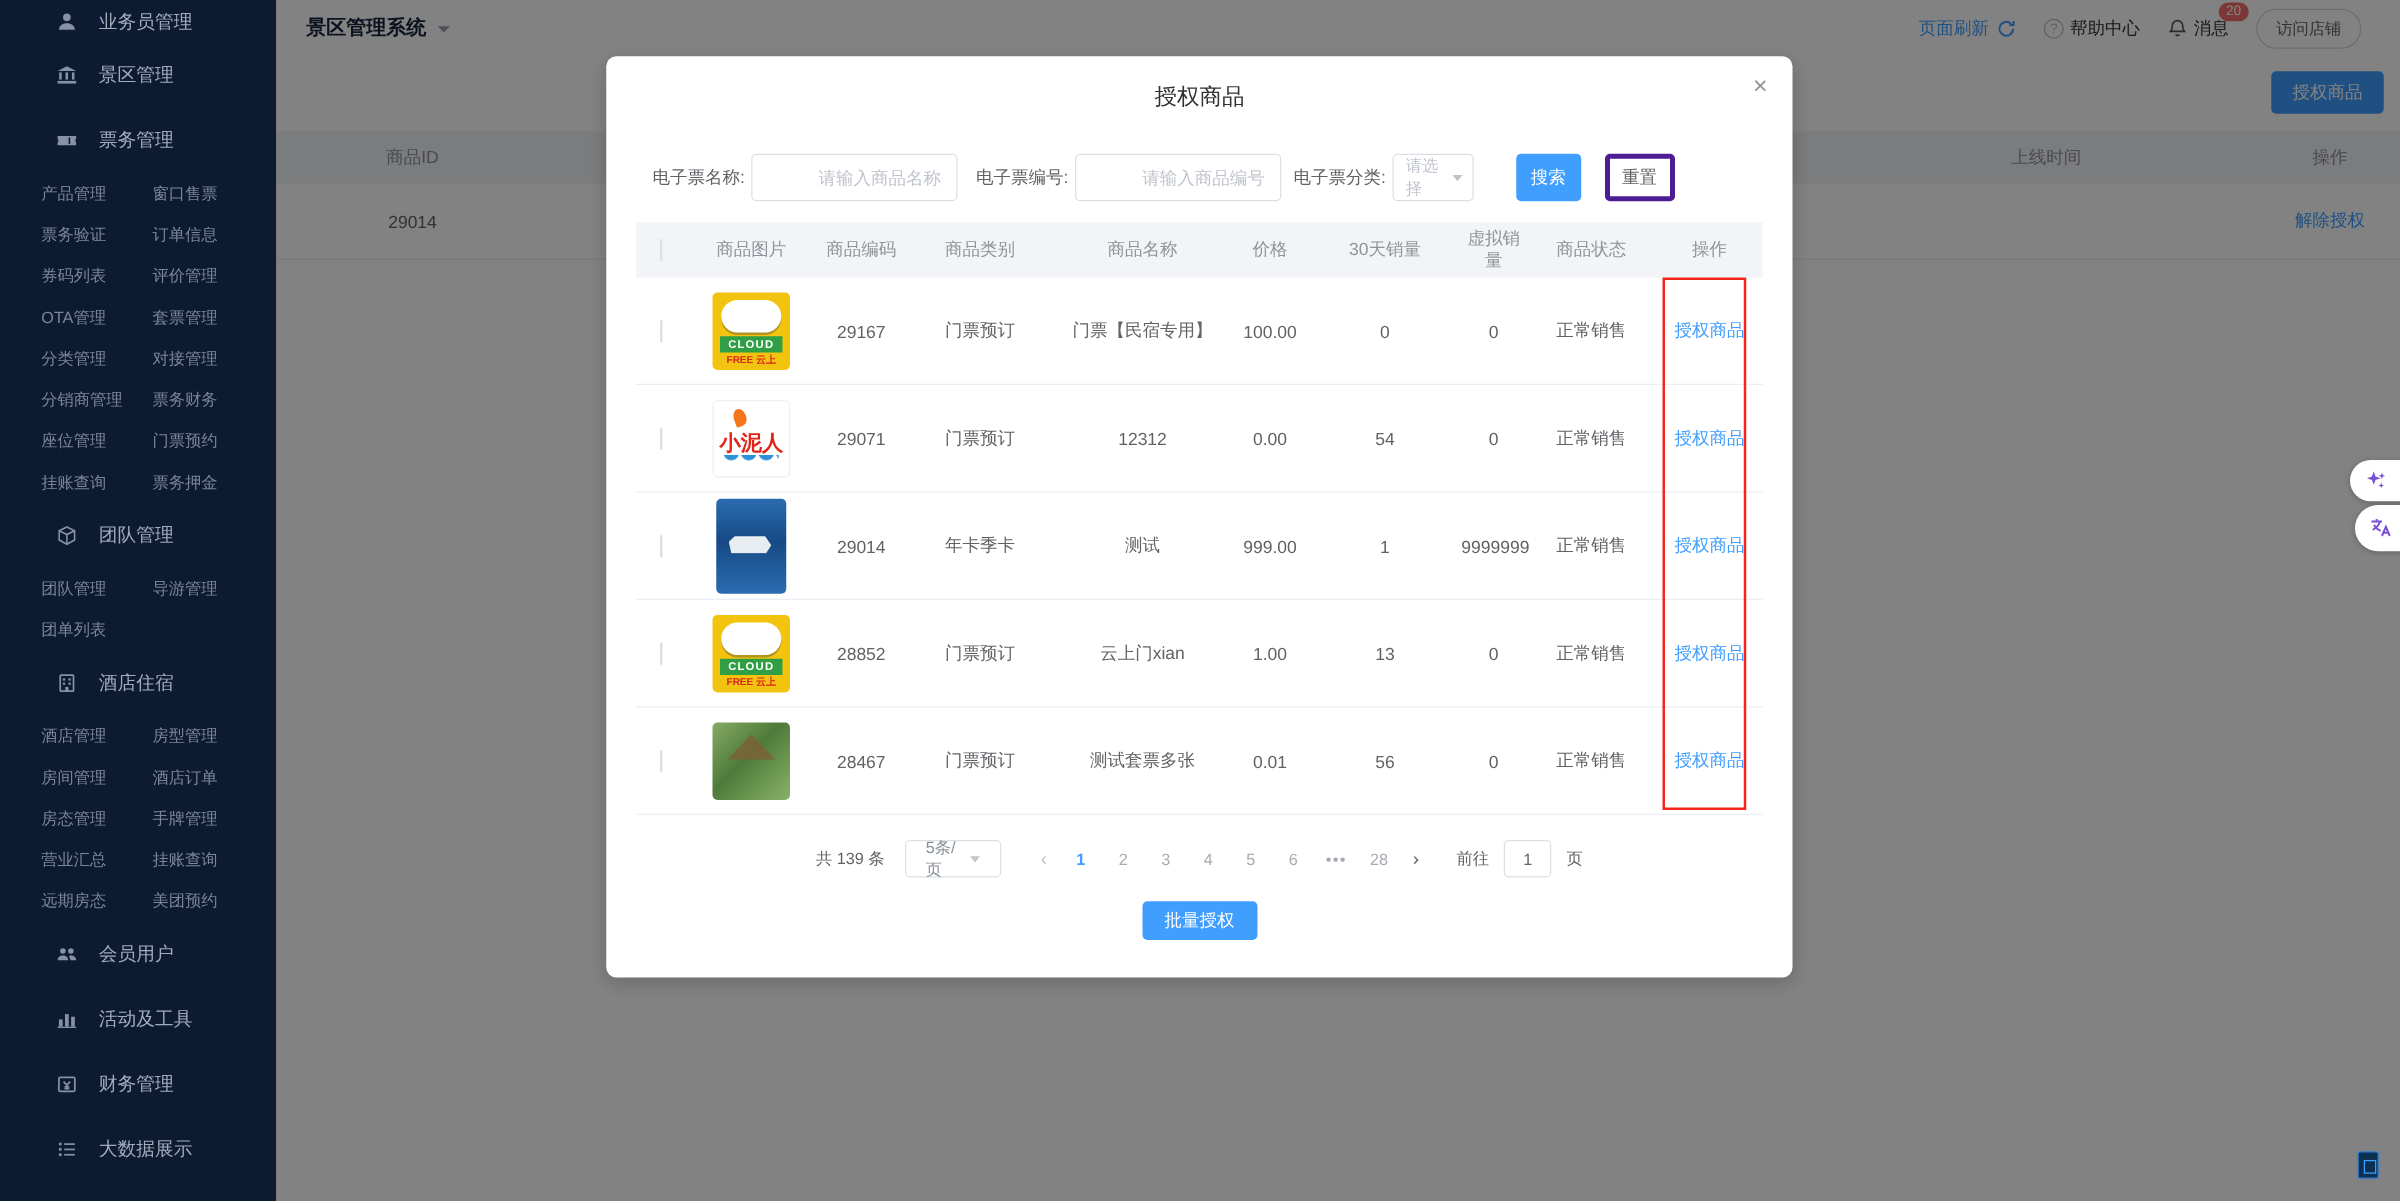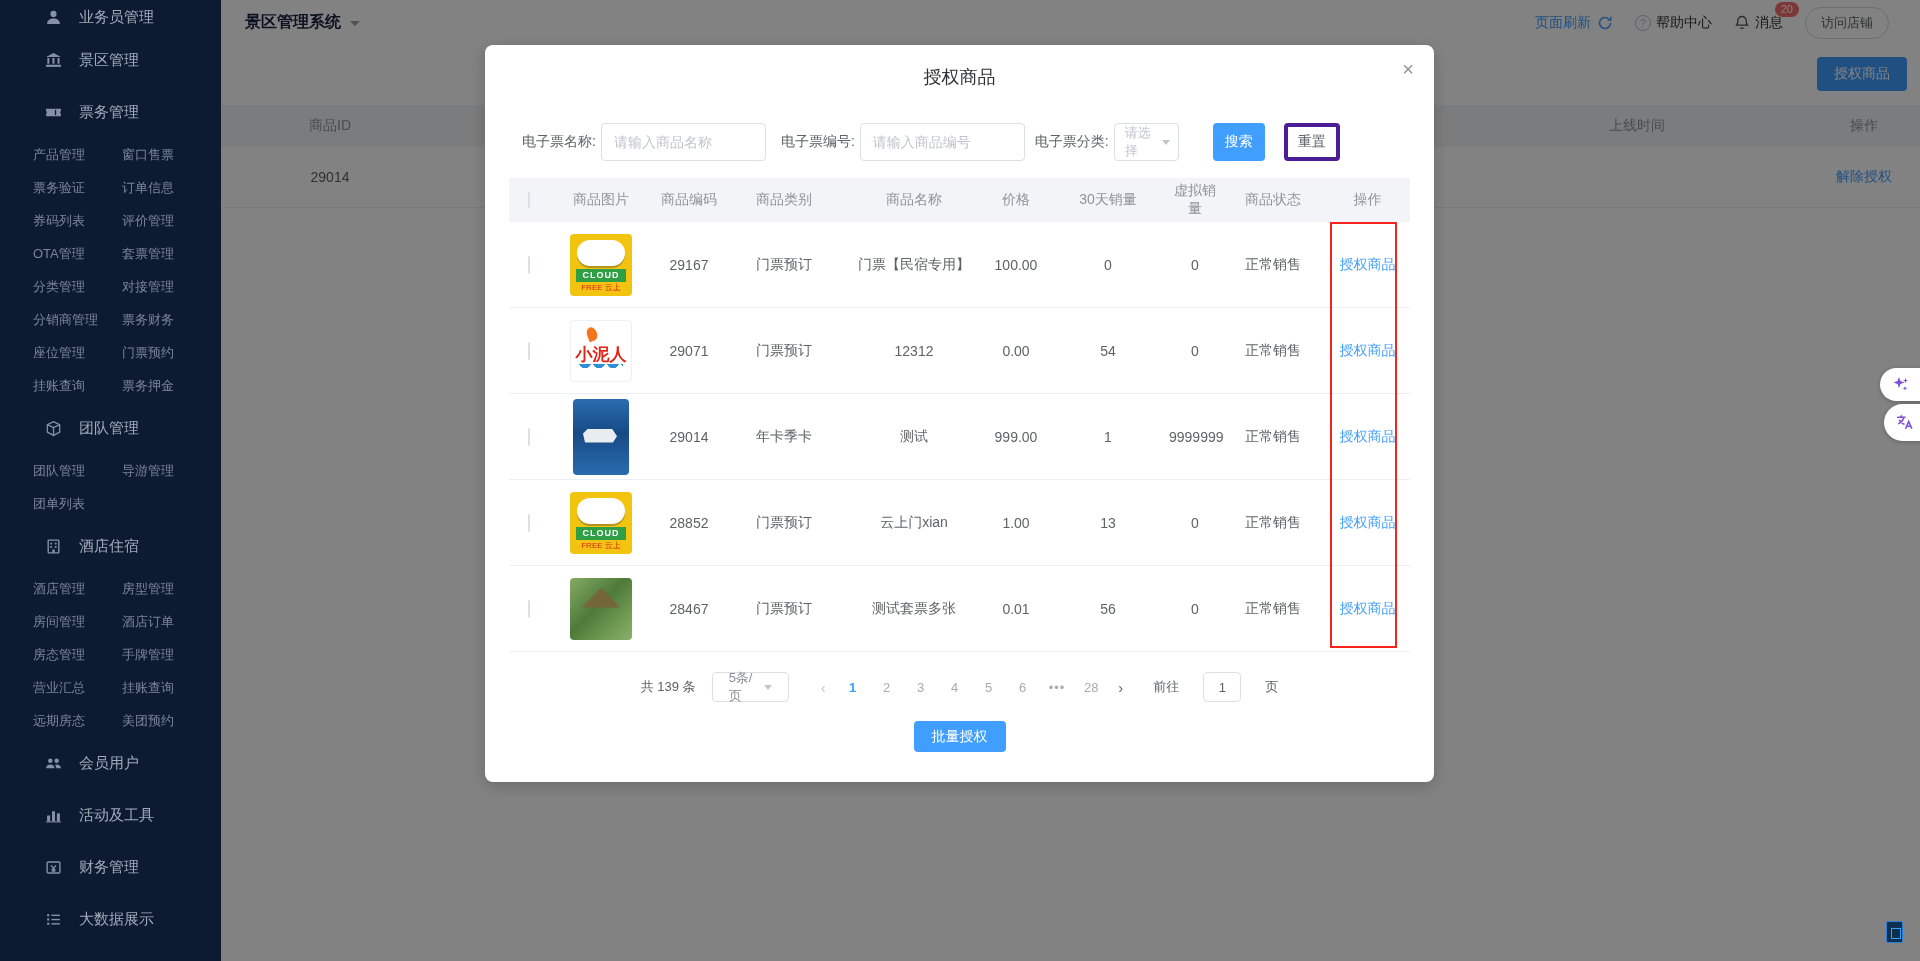--- a/index.html
+++ b/index.html
@@ -59,21 +59,21 @@
   .modal-title { position:absolute; top:20px; left:0; right:0; text-align:center;
     font-size:18px; font-weight:500; color:#303133; }
   .modal-close { position:absolute; top:14px; right:20px; font-size:20px; color:#909399;
     background:none; border:none; cursor:pointer; line-height:1; }
 
   .filters { position:absolute; top:78px; left:37px; right:24px; height:38px;
     display:flex; align-items:center; font-size:14px; color:#606266; }
   .f-label { white-space:nowrap; }
   .f-input { width:165px; height:38px; border:1px solid #dcdfe6; border-radius:4px;
     margin-left:5px; padding:0 12px; font-size:14px; color:#606266; outline:none;
-    font-family:inherit; }
+    font-family:inherit;text-align:right; }
   .f-input::placeholder { color:#c0c4cc; }
   .f-gap1 { width:15px; } .f-gap2 { width:10px; }
   .f-select { width:65px; height:38px; border:1px solid #dcdfe6; border-radius:4px;
     margin-left:5px; display:flex; align-items:center; padding:0 8px 0 10px; color:#c0c4cc;
     font-size:13px; cursor:pointer; justify-content:space-between; }
   .sel-caret { width:0; height:0; border-left:4px solid transparent; border-right:4px solid transparent;
     border-top:5px solid #c0c4cc; }
   .btn-search { width:52px; height:38px; margin-left:34px; background:#409eff; color:#fff;
     border:none; border-radius:4px; font-size:14px; cursor:pointer; }
   .btn-reset { width:56px; height:38px; margin-left:19px; background:#fff; color:#606266;
@@ -95,21 +95,21 @@
 
   
   .thumb { width:62px; height:62px; border-radius:4px; margin:0 auto; position:relative; overflow:hidden; }
   .th-cloud { background:#f3c40f; }
   .th-cloud .blob { position:absolute; left:7px; top:6px; width:48px; height:26px;
     background:#fff; border-radius:14px; box-shadow:0 2px 0 rgba(60,60,60,.35); }
   .th-cloud .band { position:absolute; left:6px; bottom:14px; right:6px; height:13px;
     background:#2f9e44; color:#fff; font-size:9px; font-weight:bold; text-align:center;
     line-height:13px; letter-spacing:1px; }
   .th-cloud .free { position:absolute; left:6px; bottom:3px; right:6px; color:#d6261d;
-    font-size:8px; font-weight:normal; text-align:center; }
+    font-size:8px; font-weight:bold; text-align:center; }
   .th-xnr { background:#fff; border:1px solid #f0f0f0; }
   .th-xnr .flame { position:absolute; left:16px; top:6px; width:10px; height:14px;
     background:#f5761a; border-radius:50% 50% 50% 0; transform:rotate(-20deg); }
   .th-xnr .xnr-text { position:absolute; left:0; right:0; top:22px; text-align:center;
     color:#e02416; font-size:17px; font-weight:bold; }
   .th-xnr .wave { position:absolute; left:8px; right:8px; bottom:9px; height:8px;
     background:radial-gradient(circle at 6px -2px,#2e8fd8 6px,transparent 6.5px);
     background-size:14px 10px; background-repeat:repeat-x; }
   .th-cruise { width:56px; height:76px; background:linear-gradient(180deg,#2a6cb0 0%,#174a85 45%,#2a6cb0 100%); }
   .th-cruise .ship { position:absolute; left:10px; top:30px; width:34px; height:14px;
@@ -123,21 +123,21 @@
     display:flex; align-items:center; justify-content:center; font-size:13px; color:#606266; }
   .pg-total { margin-right:16px; }
   .pg-size { width:77px; height:30px; border:1px solid #dcdfe6; border-radius:4px;
     display:flex; align-items:center; justify-content:space-between; padding:0 16px;
     color:#8a9099; cursor:pointer; margin-right:22px; }
   .pg-arrow { color:#c0c4cc; margin:0 10px; font-size:15px; cursor:pointer; }
   .pg-next { color:#606266; }
   .pg-page { min-width:16px; text-align:center; margin:0 9px; color:#a8abb2; cursor:pointer; }
   .pg-page.active { color:#409eff; font-weight:bold; }
   .pg-ellipsis { color:#a8abb2; margin:0 9px; letter-spacing:1px; }
-  .pg-goto { margin-left:20px; display:flex; align-items:center; gap:24px; color:#606266; }
+  .pg-goto { margin-left:20px; display:flex; align-items:center; gap:12px; color:#606266; }
   .pg-input { width:38px; height:30px; border:1px solid #dcdfe6; border-radius:4px;
     text-align:center; font-size:13px; color:#606266; outline:none; font-family:inherit; }
 
   .btn-batch { position:absolute; top:676px; left:50%; transform:translateX(-50%);
     width:92px; height:31px; background:#409eff; color:#fff; border:none; border-radius:4px;
     font-size:14px; cursor:pointer; }
 
   
   .float-pill1 { position:fixed; left:1880px; top:368px; width:56px; height:33px;
     background:#fff; border-radius:17px 0 0 17px; z-index:30; box-shadow:0 1px 5px rgba(0,0,0,.25);

